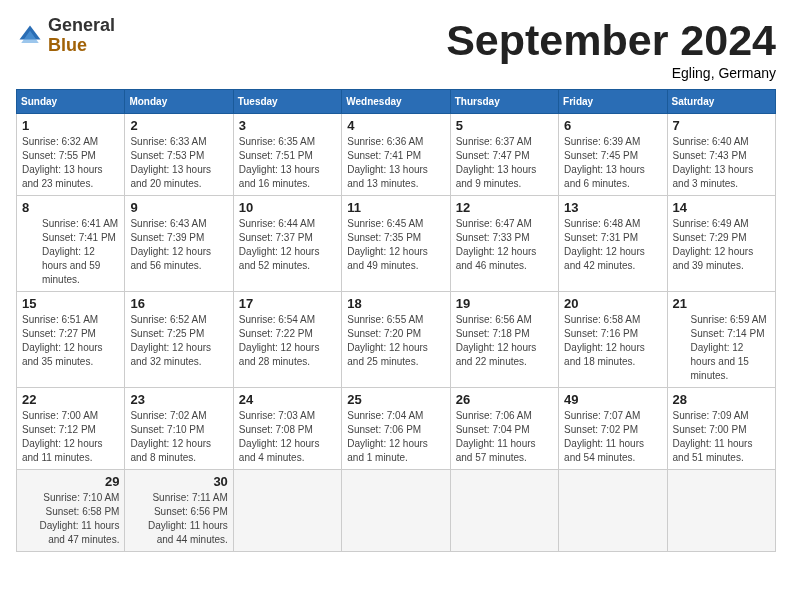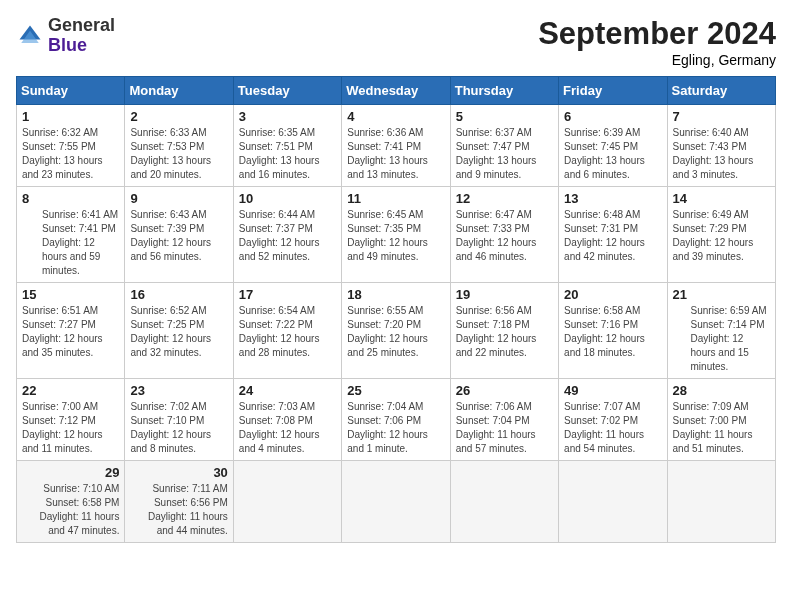--- a/index.html
+++ b/index.html
@@ -20,46 +20,46 @@
       display: flex;
       align-items: center;
       gap: 4px;
     }
     .logo-text {
       font-size: 18px;
       font-weight: bold;
       line-height: 1.1;
     }
     .logo-text .general { color: #333; }
-    .logo-text .blue { color: #4c1d95; }
+    .logo-text .blue { color: #a16207; }
     .logo-icon {
       width: 28px;
       height: 28px;
     }
     .title-block {
       text-align: right;
     }
     .month-title {
-      font-size: 31px;
+      font-size: 43px;
       font-weight: bold;
       color: #222;
     }
     .location {
       font-size: 14px;
       color: #000000;
     }
     .calendar {
       width: 100%;
       border-collapse: collapse;
       border: 1px solid #ccc;
     }
     .calendar th {
       background: #2a6db5;
       color: #fff;
-      font-size: 13px;
+      font-size: 10px;
       font-weight: bold;
       padding: 6px 4px;
       text-align: left;
       border: 1px solid #1a5a9a;
     }
     .calendar td {
       vertical-align: top;
       padding: 4px 5px;
       border: 1px solid #ccc;
       font-size: 10.5px;

